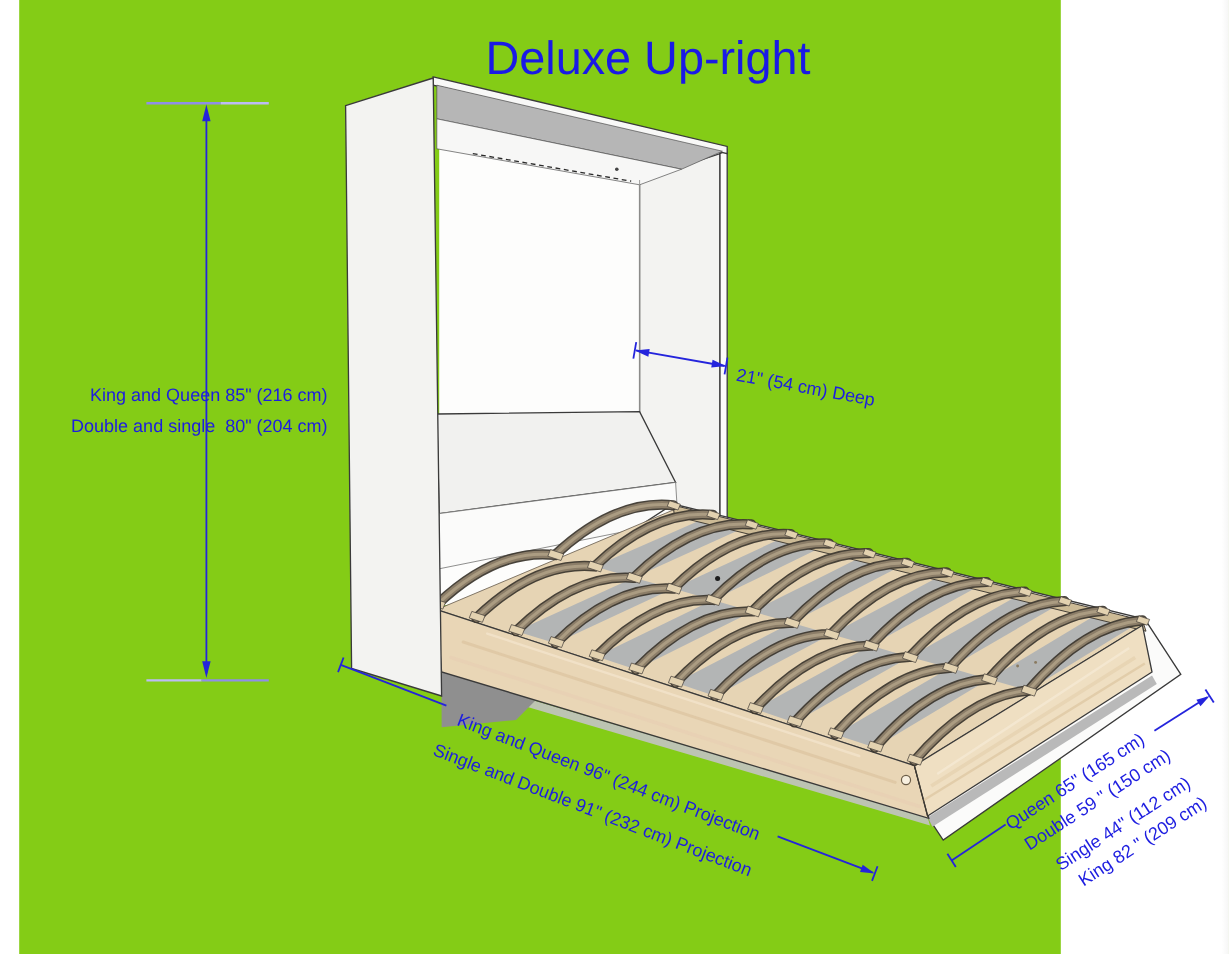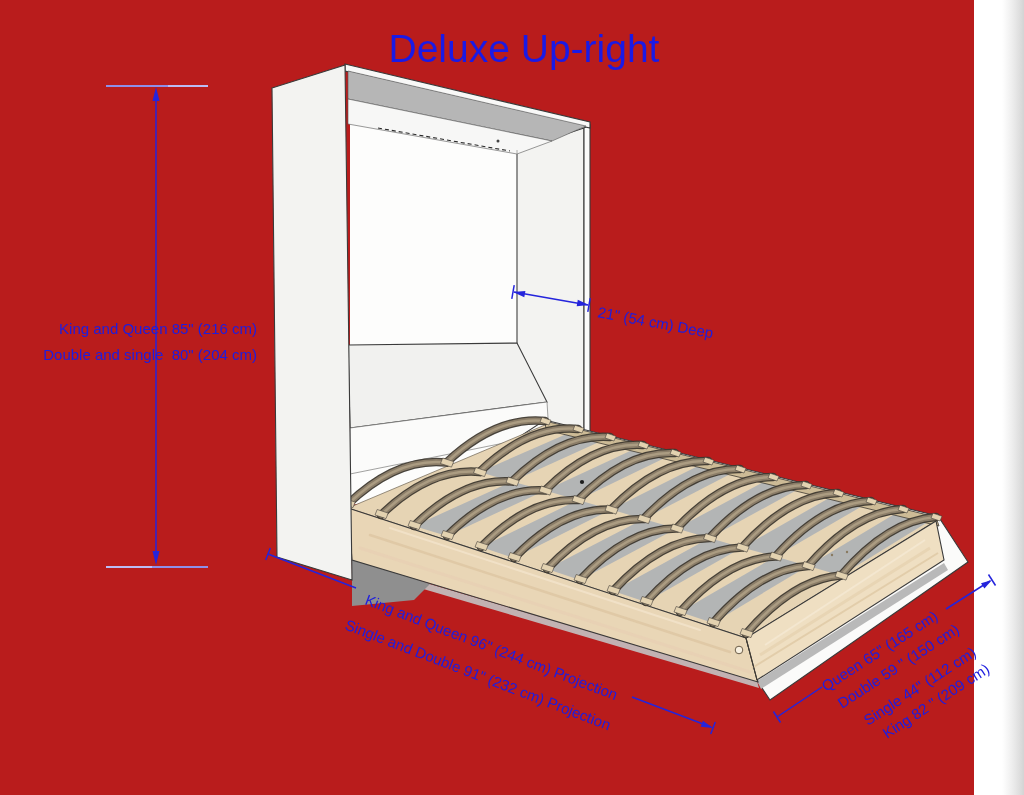--- a/index.html
+++ b/index.html
@@ -1,16 +1,16 @@
 <!DOCTYPE html>
 <html><head>
 <meta charset="utf-8">
 <style>
   html,body{margin:0;padding:0;background:#ffffff;width:1024px;height:795px;overflow:hidden;}
-  #stage{position:relative;width:974px;height:795px;background:#b91c1c;}
+  #stage{position:relative;width:868px;height:795px;background:#84cc16;margin-left:16px;}
   svg{position:absolute;left:0;top:0;}
   svg text{white-space:pre;font-family:"Liberation Sans",sans-serif;}
   .ann{fill:#1d1de0;}
   .title{font-size:39px;fill:#1a1ae6;}
   .t15{font-size:15px;}
   .dimline{stroke:#2424dc;stroke-width:1.5;fill:none;}
   .arrow{fill:#2424dc;stroke:none;}
   .ext{stroke-width:2;fill:none;}
   .outl{stroke:#3a3a3a;stroke-width:1.1;}
 </style>

